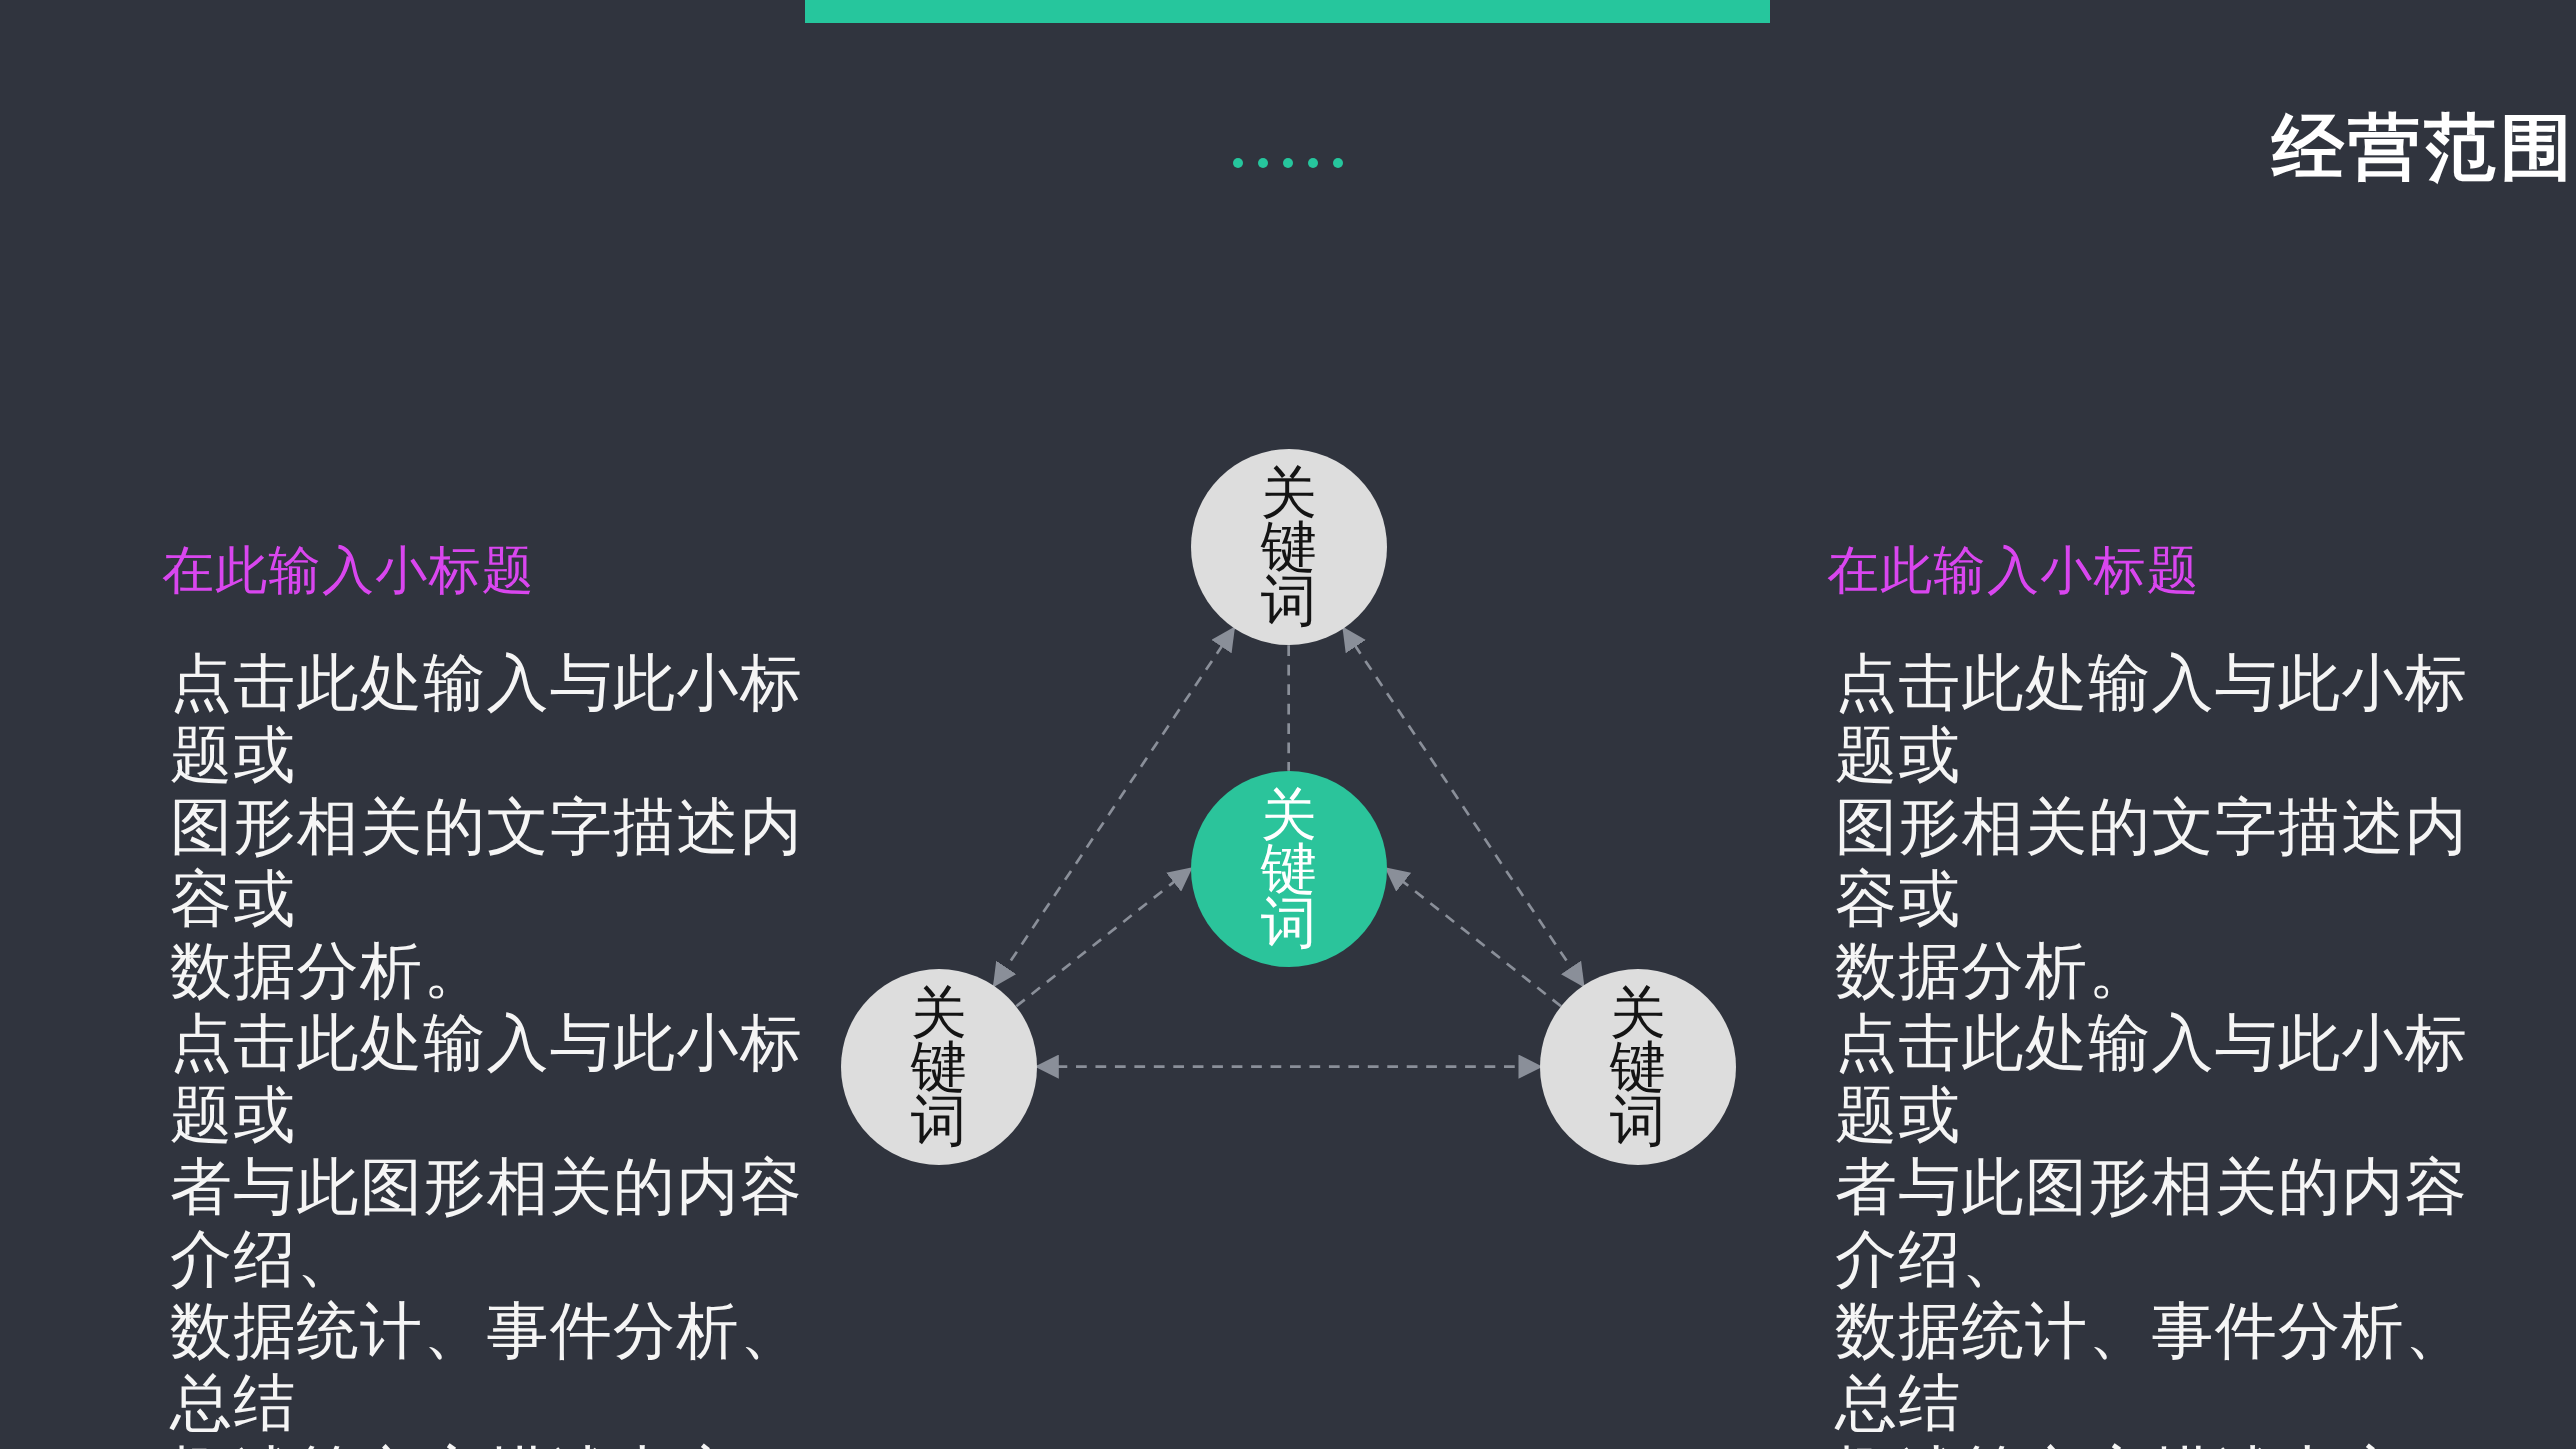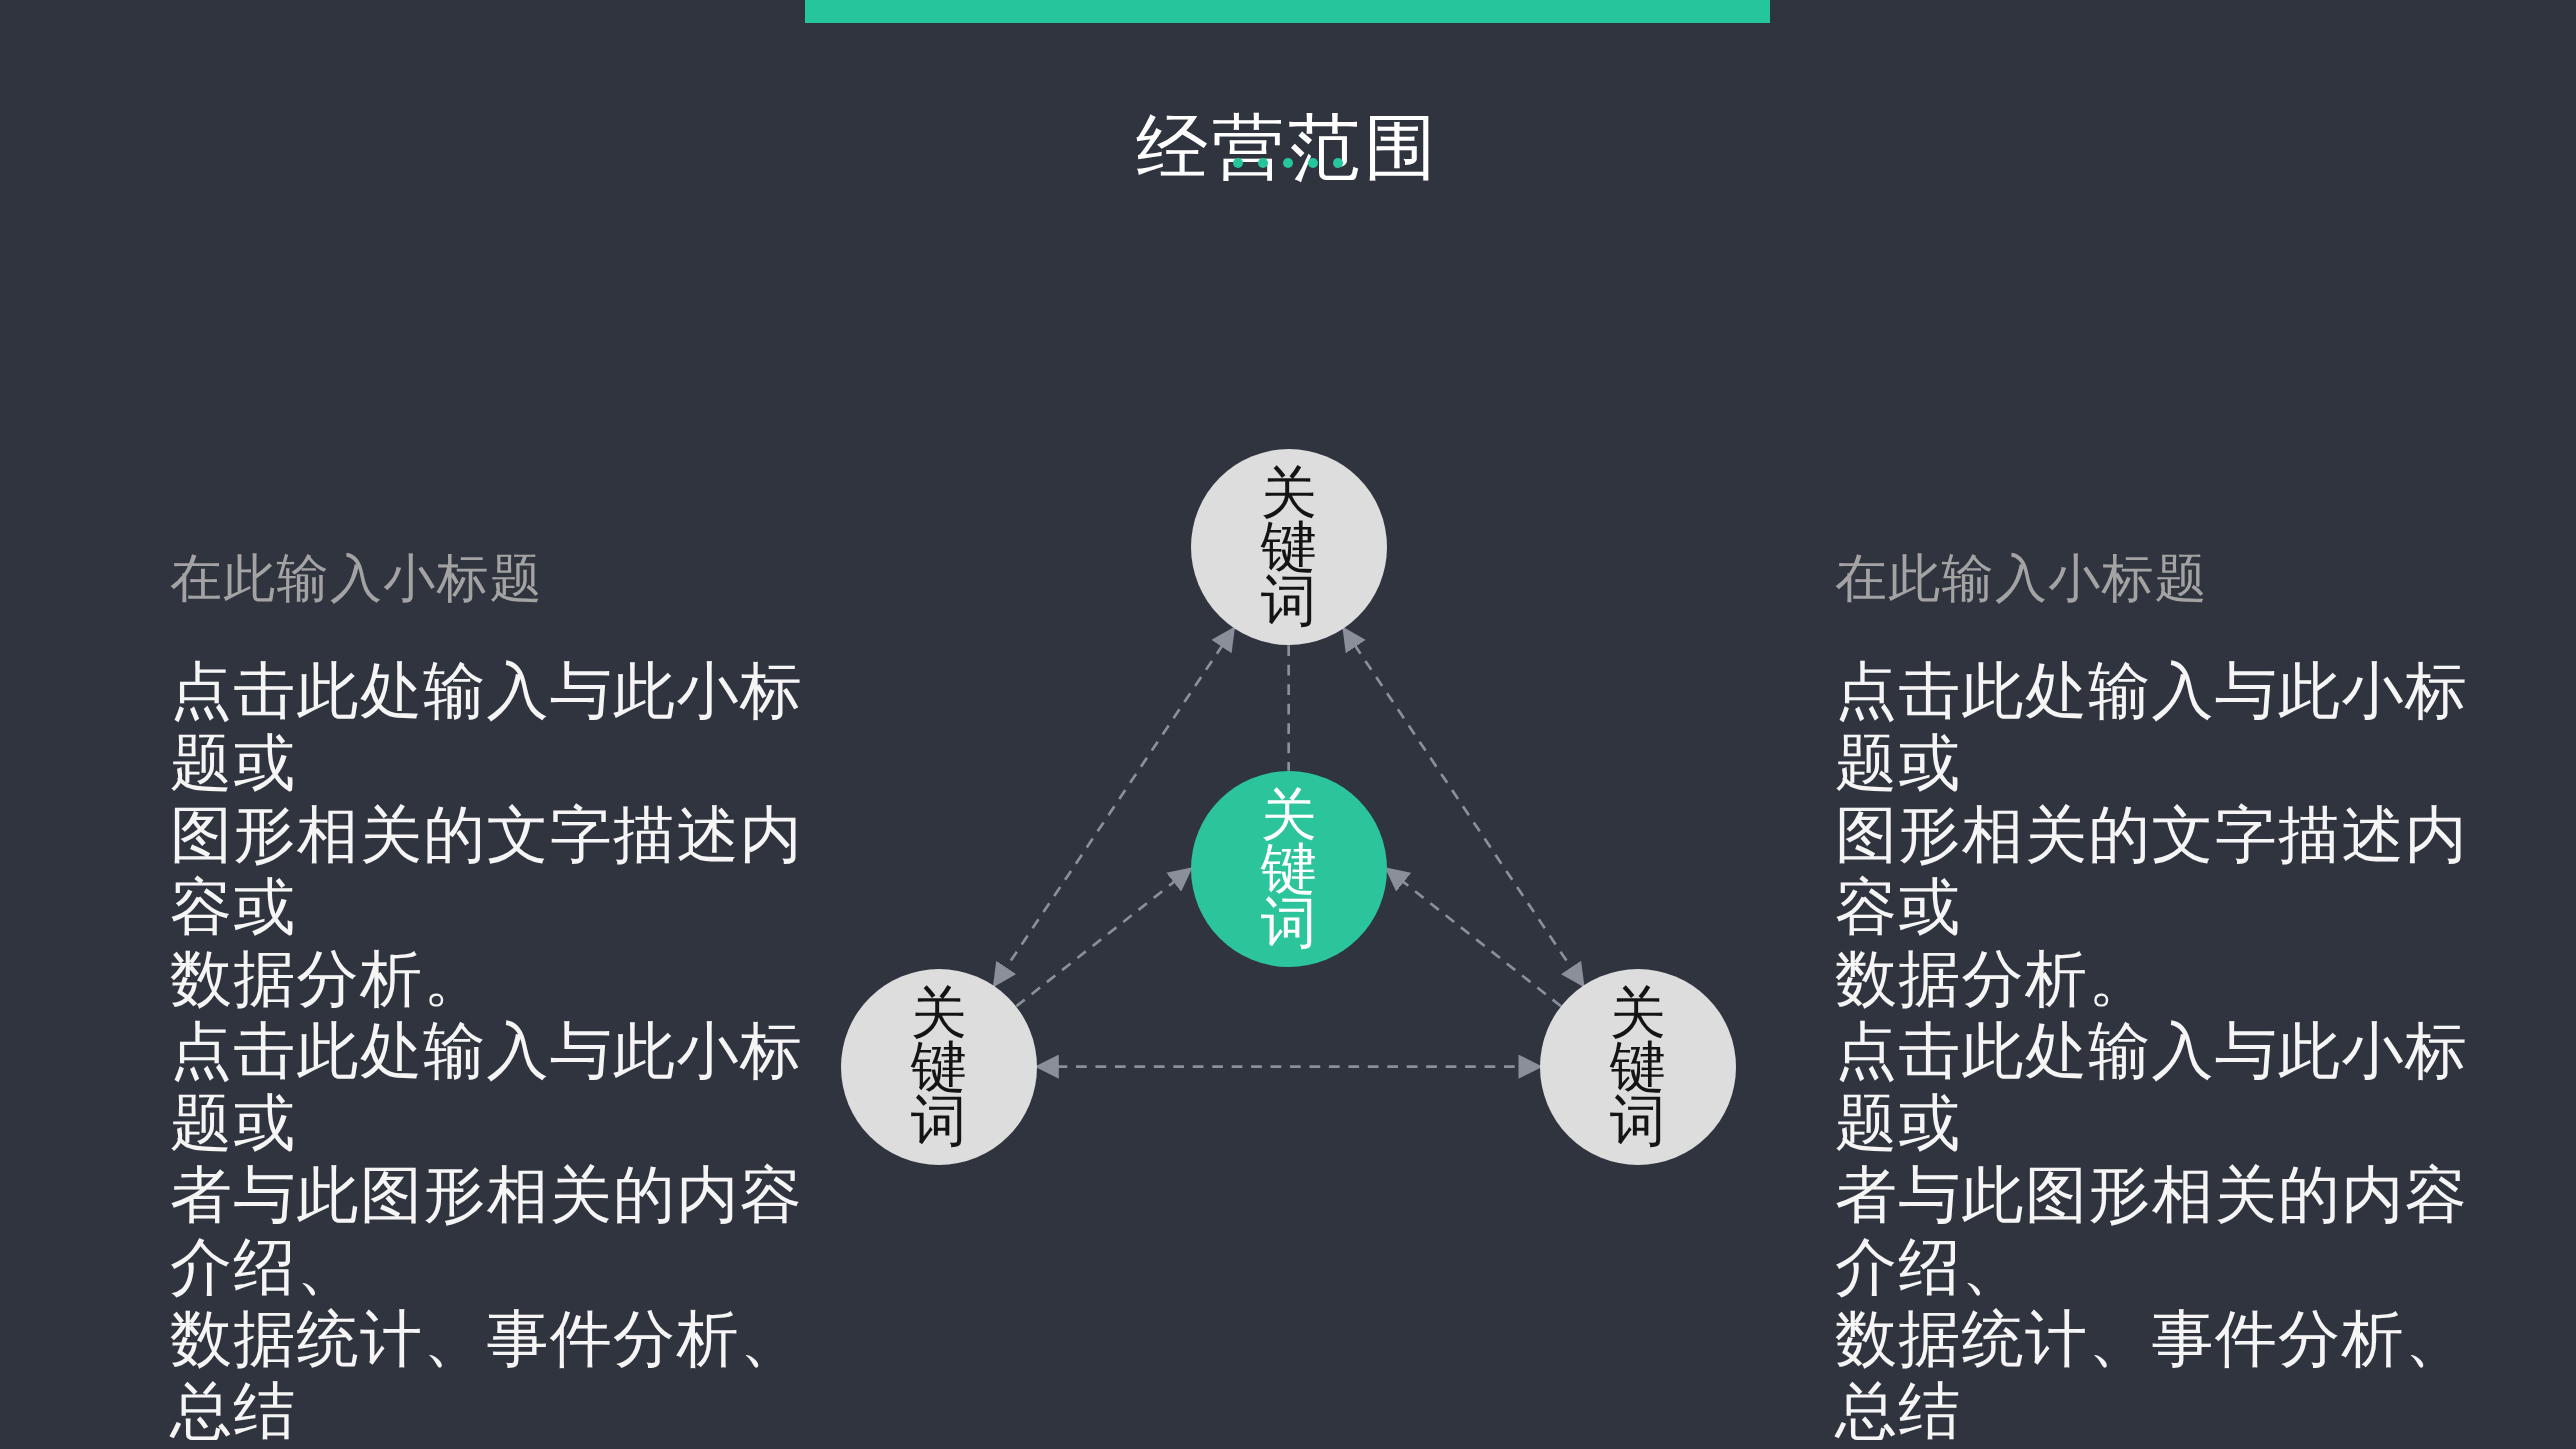--- a/index.html
+++ b/index.html
@@ -14,45 +14,45 @@
 
   
   .top-bar{
     position:absolute;left:805px;top:0;width:965px;height:23px;
     background:#26C69D;
   }
 
   
   .title{
     position:absolute;left:0;top:60px;width:2576px;
-    text-align:center;
+    text-align:right;
     color:#FFFFFF;
     font-size:72px;line-height:78px;letter-spacing:4px;
-    font-weight:400;
+    font-weight:700;
   }
 
   
   .dots{
     position:absolute;left:0;top:158px;width:2576px;
     display:flex;justify-content:center;gap:14.8px;
   }
   .dots span{
     width:10px;height:10px;border-radius:50%;
     background:#26C69D;display:block;
   }
 
   
   .panel{
     position:absolute;top:529px;width:671px;
   }
   .panel.left{left:154px;}
   .panel.right{left:1819px;}
   .panel .subtitle{
-    margin:16px;
-    color:#a3a3a3;
+    margin:8px;
+    color:#d946ef;
     font-size:52px;line-height:67px;letter-spacing:1.3px;
     font-weight:400;
   }
   .panel .body{
     margin:43px 0 0 16px;
     color:#F5F5F5;
     font-size:62px;line-height:72px;letter-spacing:1.3px;
     white-space:pre-line;
   }
 

